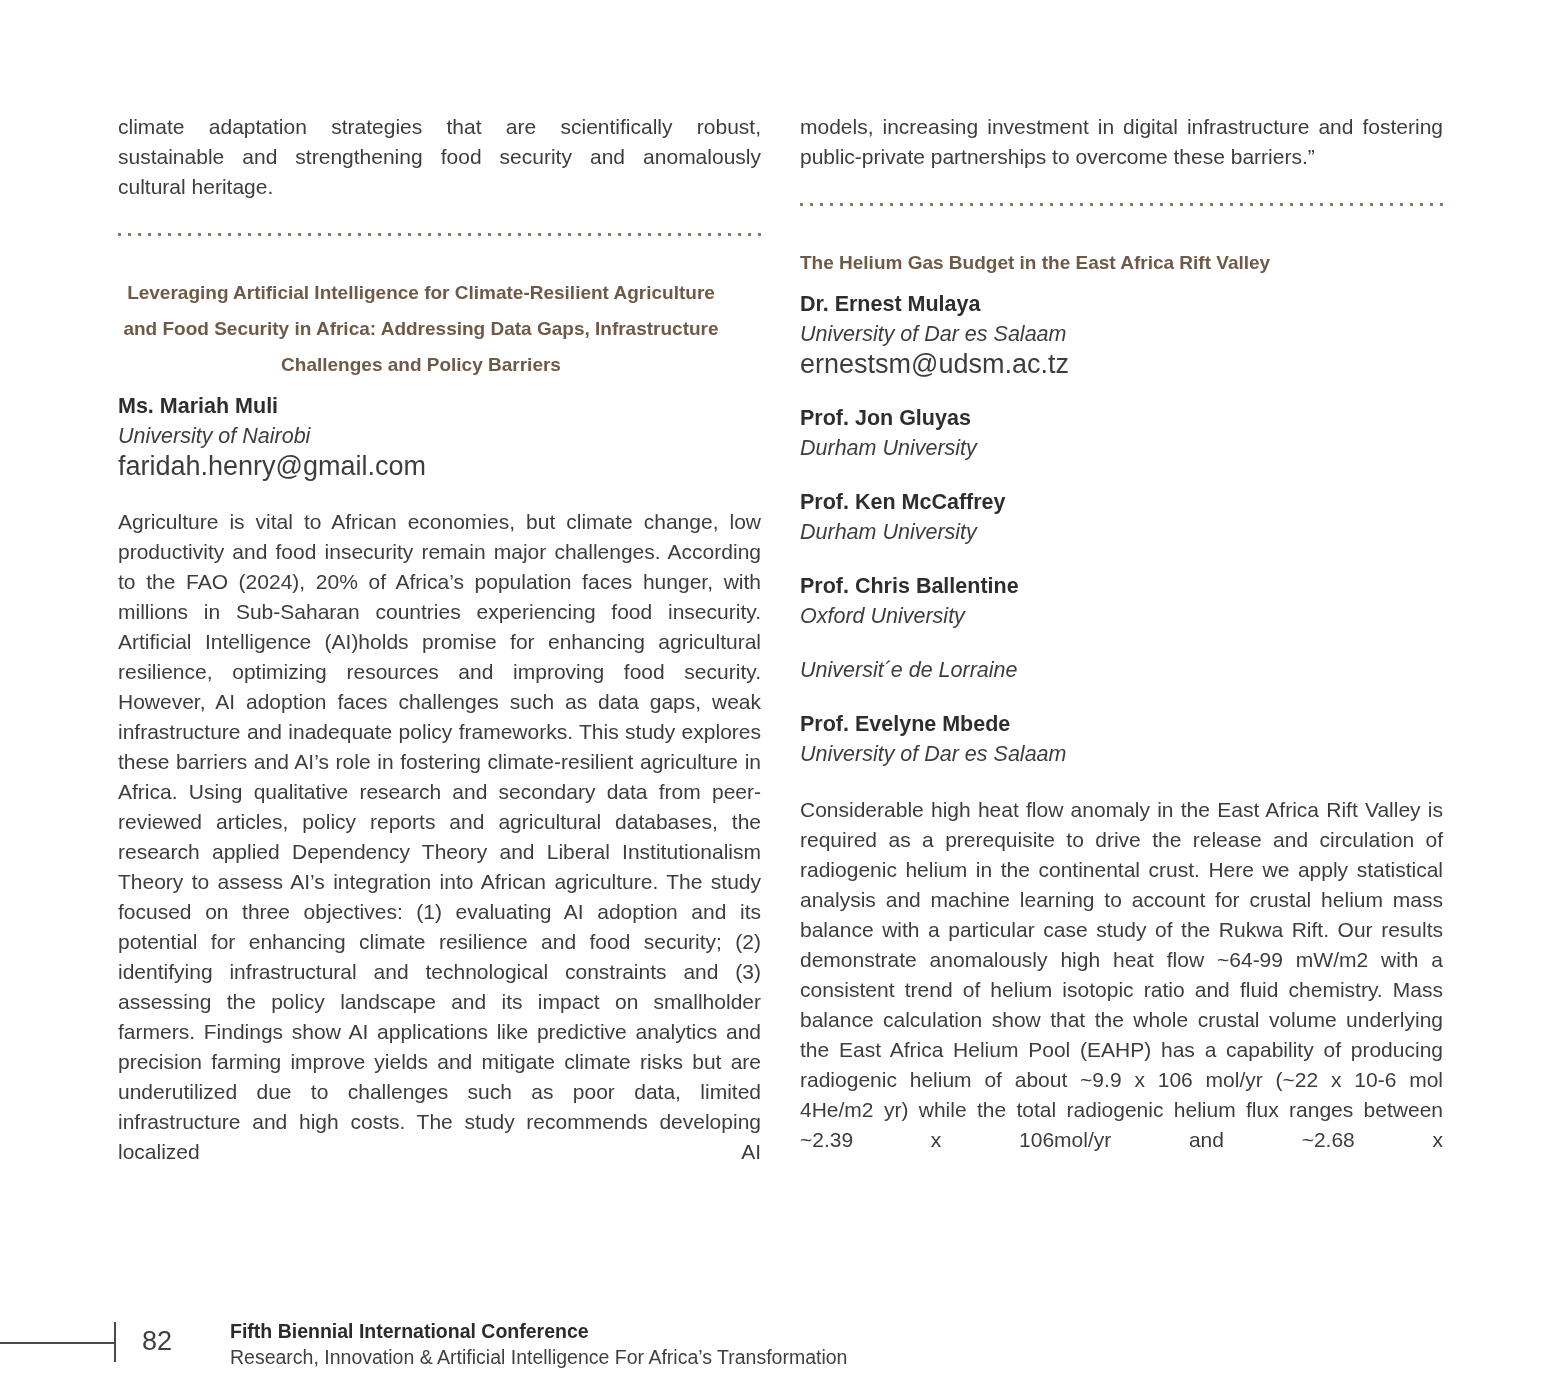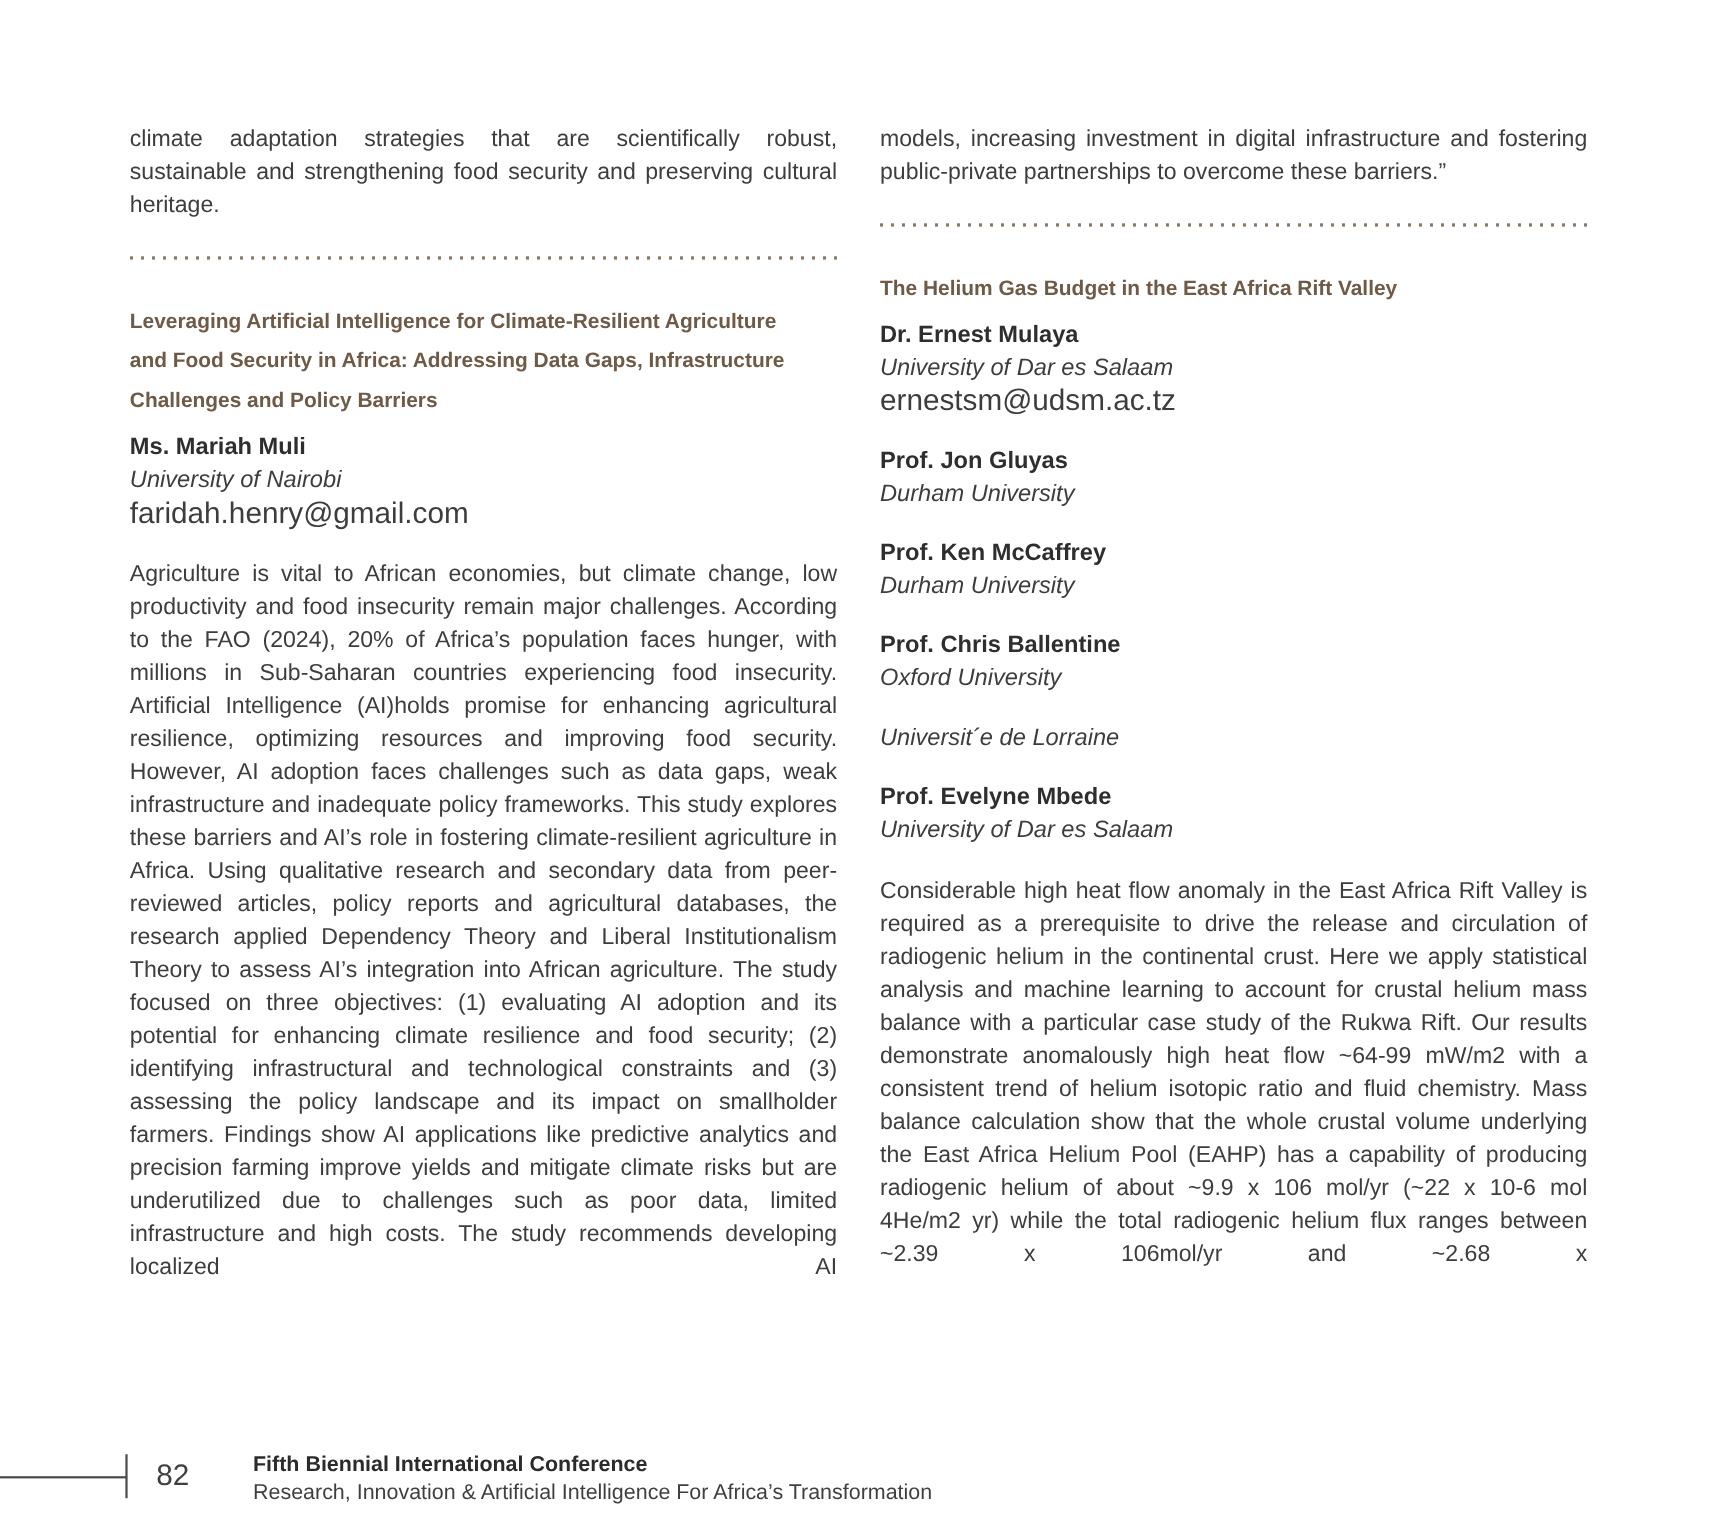--- a/index.html
+++ b/index.html
@@ -41,21 +41,21 @@
     height: 3px;
     background-image: repeating-linear-gradient(to right, #8b7866 0 3px, transparent 3px 10px);
   }
   .article-title {
     margin: 39px 0 0 0;
     font-size: 19px;
     line-height: 36px;
     font-weight: 700;
     color: #6e5a46;
   }
-  .article-title.narrow-left  { max-width: 606px; }
+  .article-title.narrow-left  { max-width: 606px; text-align: center; }
   .article-title.narrow-right { max-width: 560px; }
   .author-block { margin-top: 24px; }
   .author-block.first { margin-top: 8px; }
   .author-name {
     font-size: 21.5px;
     line-height: 30px;
     font-weight: 700;
     color: #2e2e2e;
   }
   .author-affiliation {
@@ -116,21 +116,21 @@
     line-height: 26px;
     color: #3f3f3f;
   }
 </style>
 </head>
 <body>
 
 <main class="columns">
 
   <section class="col">
-    <p class="body-text">climate adaptation strategies that are scientifically robust, sustainable and strengthening food security and preserving cultural heritage.</p>
+    <p class="body-text">climate adaptation strategies that are scientifically robust, sustainable and strengthening food security and anomalously cultural heritage.</p>
 
     <div class="divider"></div>
 
     <h2 class="article-title narrow-left">Leveraging Artificial Intelligence for Climate-Resilient Agriculture and Food Security in Africa: Addressing Data Gaps, Infrastructure Challenges and Policy Barriers</h2>
 
     <div class="author-block first">
       <div class="author-name">Ms. Mariah Muli</div>
       <div class="author-affiliation">University of Nairobi</div>
       <div class="author-email">faridah.henry@gmail.com</div>
     </div>

